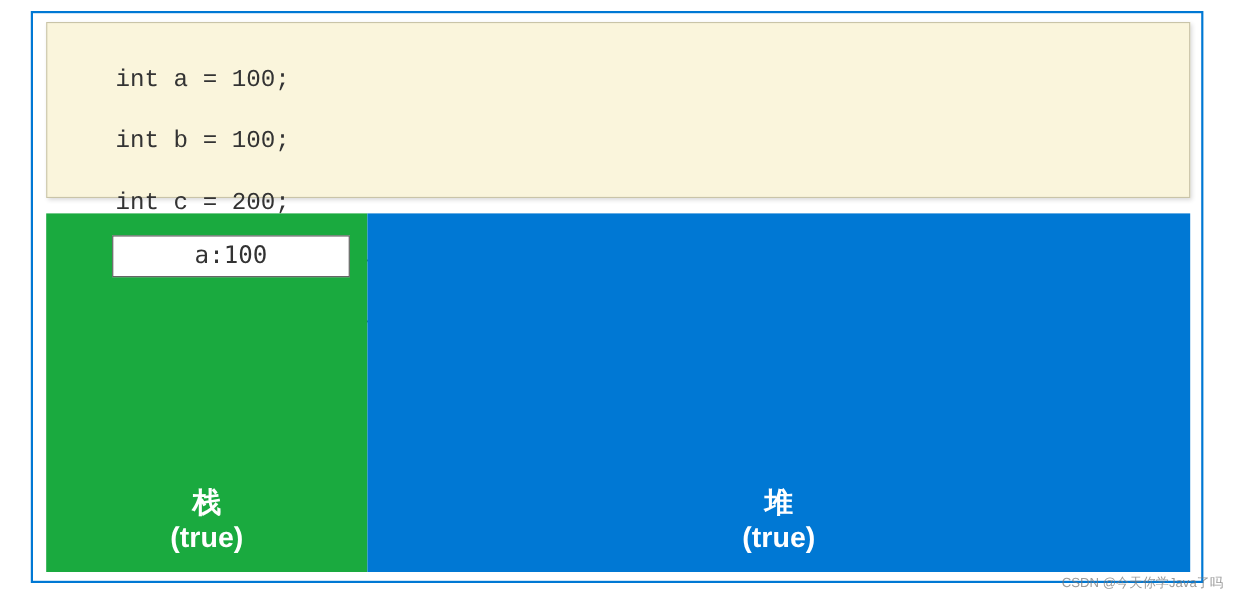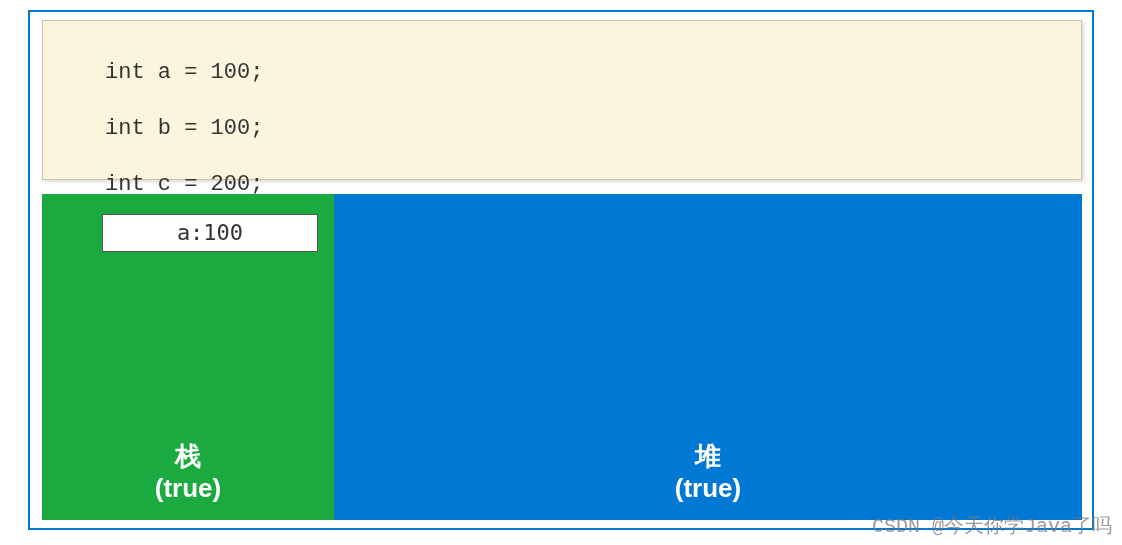--- a/index.html
+++ b/index.html
@@ -79,23 +79,23 @@
     text-align: center;
     color: #ffffff;
     font-size: 26px;
     font-weight: bold;
     line-height: 32px;
   }
   .watermark {
     position: absolute;
     right: 10px;
     bottom: 6px;
-    font-size: 20px;
+    font-size: 12px;
     color: rgba(120,120,120,0.75);
-    font-family: Liberation Mono, monospace;
+    font-family: Liberation Sans, sans-serif;
   }
 </style>
 </head>
 <body>
 
 <div class="frame">
 
   <div class="code-box">
 <span class="code-line"><span>int a = 100;</span></span>
 <span class="code-line"><span>int b = 100;</span></span>

